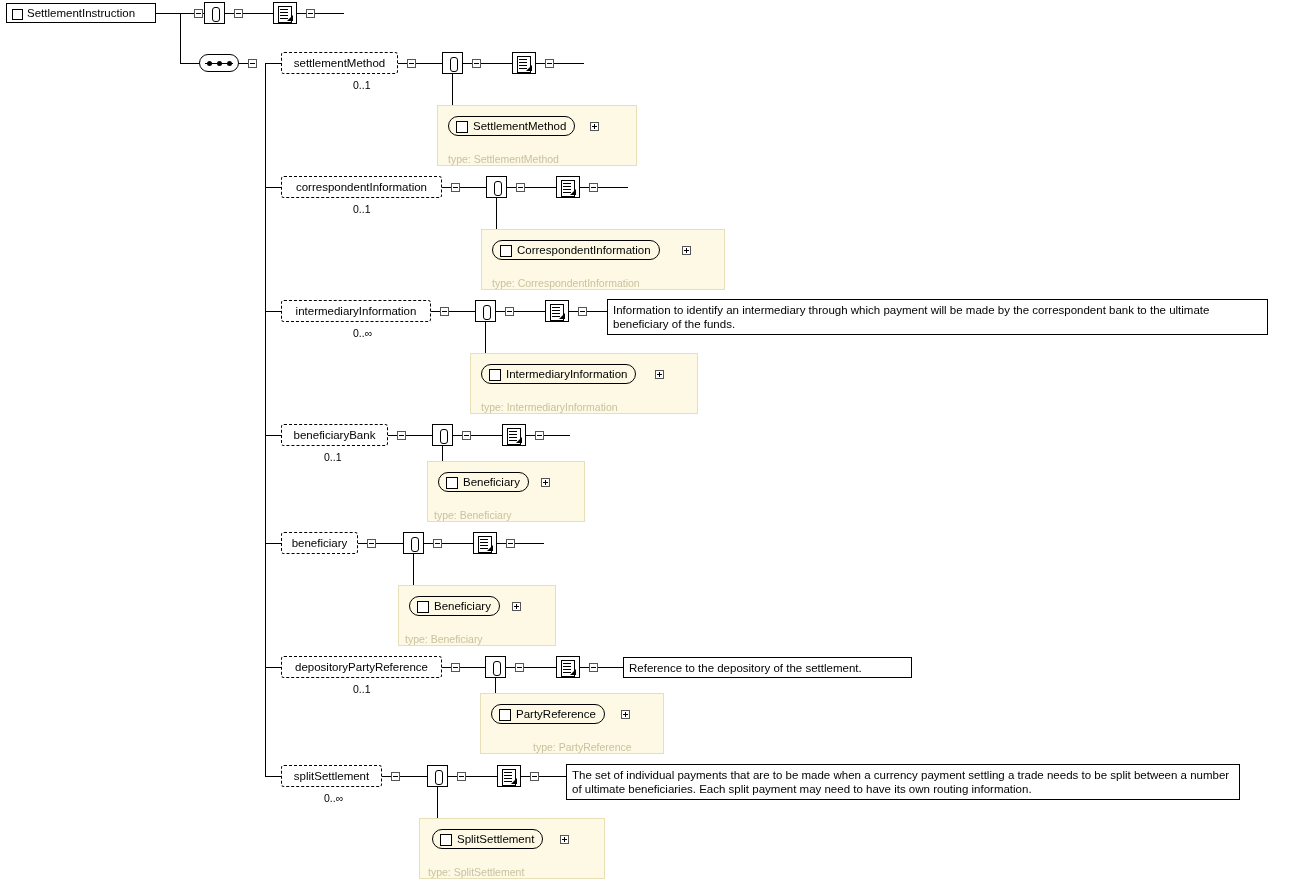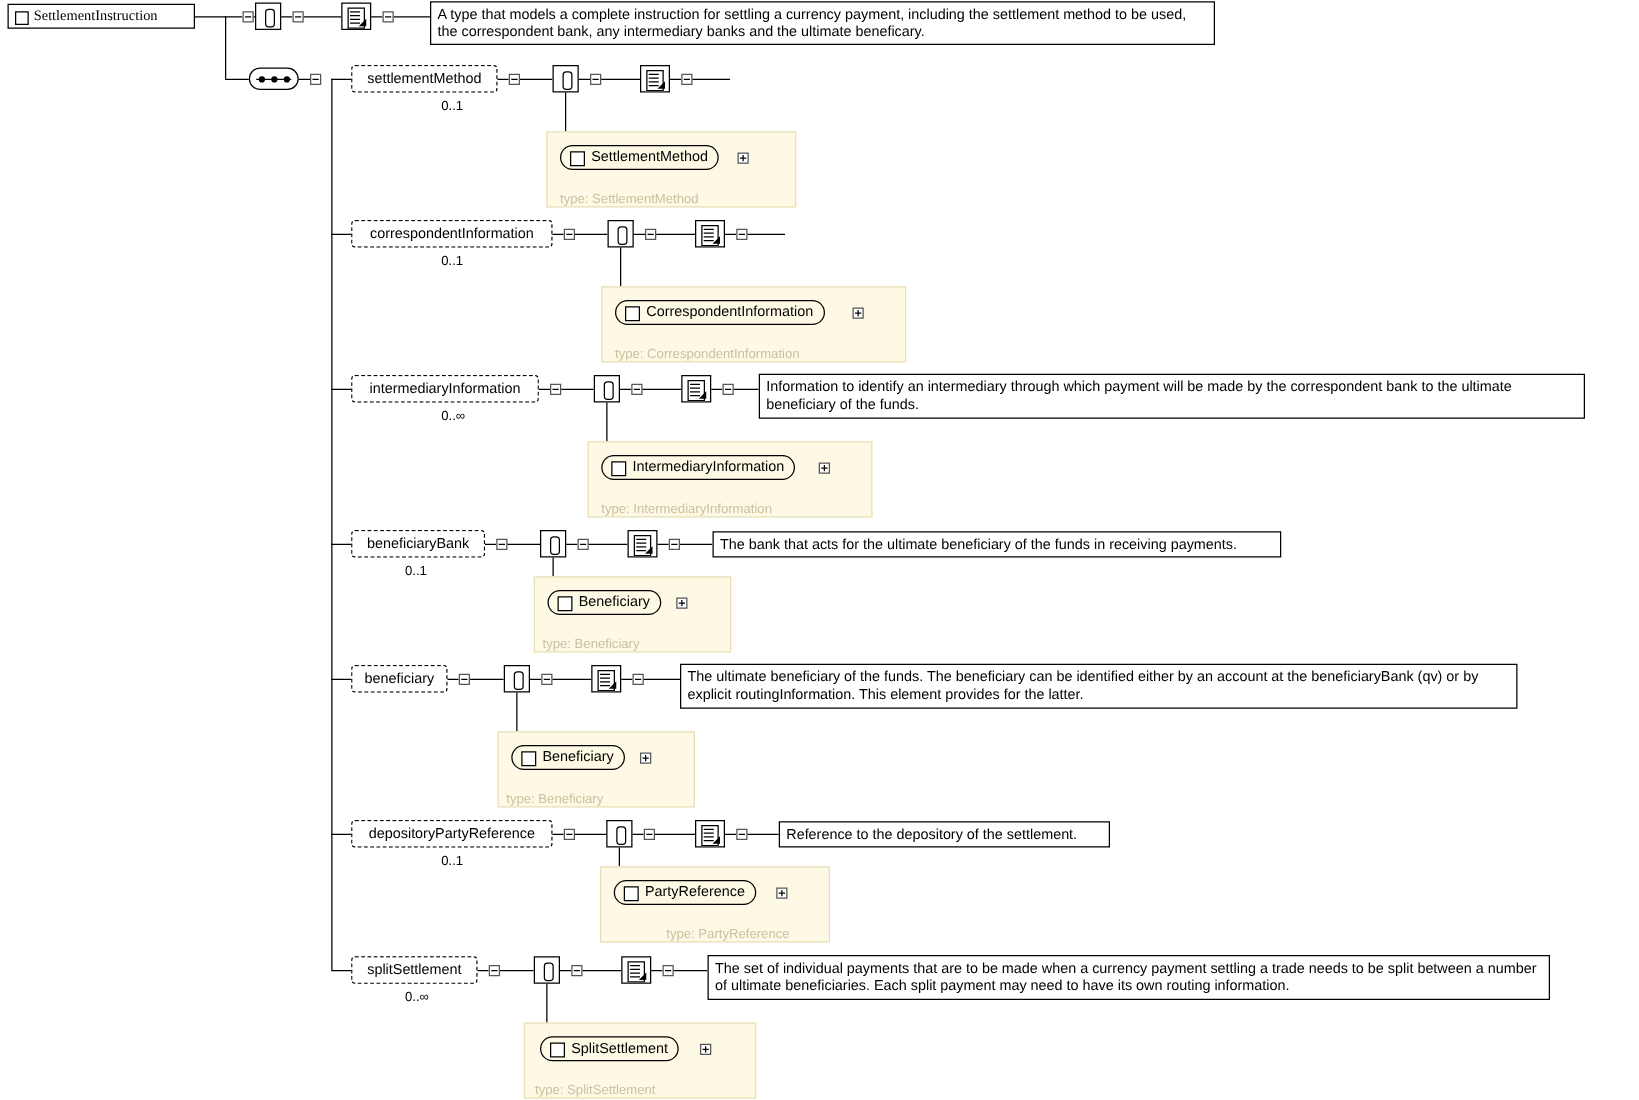--- a/index.html
+++ b/index.html
@@ -254,42 +254,41 @@
     font-size: 10.5px;
     color: #000;
     white-space: nowrap;
   }
 </style>
 </head>
 <body>
 
 <div id="canvas">
 
-  <div class="root-box" style="left:6px; top:3px; width:150px;font-family:Liberation Serif, serif;">
+  <div class="root-box" style="left:6px; top:3px; width:150px;">
     <span class="sq"></span>
     <span>SettlementInstruction</span>
   </div>
 
   <div class="hline" style="left:156px; top:13px; width:38px;"></div>
   <div class="toggle" style="left:194px; top:9px;"></div>
   <div class="hline" style="left:203px; top:13px; width:2px;"></div>
   <div class="anno-icon" style="left:204px; top:2px;">
     <span class="clip"></span>
   </div>
   <div class="hline" style="left:225px; top:13px; width:9px;"></div>
   <div class="toggle" style="left:234px; top:9px;"></div>
   <div class="hline" style="left:243px; top:13px; width:30px;"></div>
   <div class="doc-icon" style="left:273px; top:2px;">
     <span class="page"></span>
     <span class="fold"></span>
   </div>
   <div class="hline" style="left:297px; top:13px; width:9px;"></div>
   <div class="toggle" style="left:306px; top:9px;"></div>
   <div class="hline" style="left:315px; top:13px; width:29px;"></div>
-  <div class="doc-box" style="left:344px; top:1px; width:628px; height:35px;">A type that models a complete instruction for settling a currency payment, including the settlement method to be used, the correspondent bank, any intermediary banks and the ultimate beneficary.</div>
 
   <div class="vline" style="left:180px; top:13px; height:50px;"></div>
   <div class="hline" style="left:180px; top:63px; width:19px;"></div>
 
   <div class="seq-node" style="left:199px; top:54px;">
     <span class="line"></span>
     <span class="dot" style="left:7px;"></span>
     <span class="dot" style="left:17px;"></span>
     <span class="dot" style="left:27px;"></span>
   </div>
@@ -413,21 +412,20 @@
   <div class="hline" style="left:453px; top:435px; width:9px;"></div>
   <div class="toggle" style="left:462px; top:431px;"></div>
   <div class="hline" style="left:471px; top:435px; width:31px;"></div>
   <div class="doc-icon" style="left:502px; top:424px;">
     <span class="page"></span>
     <span class="fold"></span>
   </div>
   <div class="hline" style="left:526px; top:435px; width:9px;"></div>
   <div class="toggle" style="left:535px; top:431px;"></div>
   <div class="hline" style="left:544px; top:435px; width:26px;"></div>
-  <div class="doc-box" style="left:570px; top:425px; width:455px; height:21px;">The bank that acts for the ultimate beneficiary of the funds in receiving payments.</div>
 
   <div class="vline" style="left:442px; top:446px; height:51px;"></div>
   <div class="type-block" style="left:427px; top:461px; width:158px; height:61px;">
     <div class="type-inner" style="left:10px; top:10px;">
       <span class="sq"></span>
       <span>Beneficiary</span>
     </div>
     <div class="plusbox" style="left:113px; top:16px;"></div>
     <div class="type-label" style="left:6px; top:47px;">type: Beneficiary</div>
   </div>
@@ -446,21 +444,20 @@
   <div class="hline" style="left:424px; top:543px; width:9px;"></div>
   <div class="toggle" style="left:433px; top:539px;"></div>
   <div class="hline" style="left:442px; top:543px; width:31px;"></div>
   <div class="doc-icon" style="left:473px; top:532px;">
     <span class="page"></span>
     <span class="fold"></span>
   </div>
   <div class="hline" style="left:497px; top:543px; width:9px;"></div>
   <div class="toggle" style="left:506px; top:539px;"></div>
   <div class="hline" style="left:515px; top:543px; width:29px;"></div>
-  <div class="doc-box" style="left:544px; top:531px; width:670px; height:36px;">The ultimate beneficiary of the funds. The beneficiary can be identified either by an account at the beneficiaryBank (qv) or by explicit routingInformation. This element provides for the latter.</div>
 
   <div class="vline" style="left:413px; top:554px; height:51px;"></div>
   <div class="type-block" style="left:398px; top:585px; width:158px; height:61px;">
     <div class="type-inner" style="left:10px; top:10px;">
       <span class="sq"></span>
       <span>Beneficiary</span>
     </div>
     <div class="plusbox" style="left:113px; top:16px;"></div>
     <div class="type-label" style="left:6px; top:47px;">type: Beneficiary</div>
   </div>
@@ -480,21 +477,21 @@
   <div class="hline" style="left:506px; top:667px; width:9px;"></div>
   <div class="toggle" style="left:515px; top:663px;"></div>
   <div class="hline" style="left:524px; top:667px; width:32px;"></div>
   <div class="doc-icon" style="left:556px; top:656px;">
     <span class="page"></span>
     <span class="fold"></span>
   </div>
   <div class="hline" style="left:580px; top:667px; width:9px;"></div>
   <div class="toggle" style="left:589px; top:663px;"></div>
   <div class="hline" style="left:598px; top:667px; width:25px;"></div>
-  <div class="doc-box" style="left:623px; top:657px; width:265px; height:21px;">Reference to the depository of the settlement.</div>
+  <div class="doc-box" style="left:623px; top:657px; width:289px; height:21px;">Reference to the depository of the settlement.</div>
 
   <div class="vline" style="left:495px; top:678px; height:51px;"></div>
   <div class="type-block" style="left:480px; top:693px; width:184px; height:61px;text-decoration:underline;">
     <div class="type-inner" style="left:10px; top:10px;">
       <span class="sq"></span>
       <span>PartyReference</span>
     </div>
     <div class="plusbox" style="left:140px; top:16px;"></div>
     <div class="type-label" style="left:6px; top:47px;margin-left:46px;">type: PartyReference</div>
   </div>

